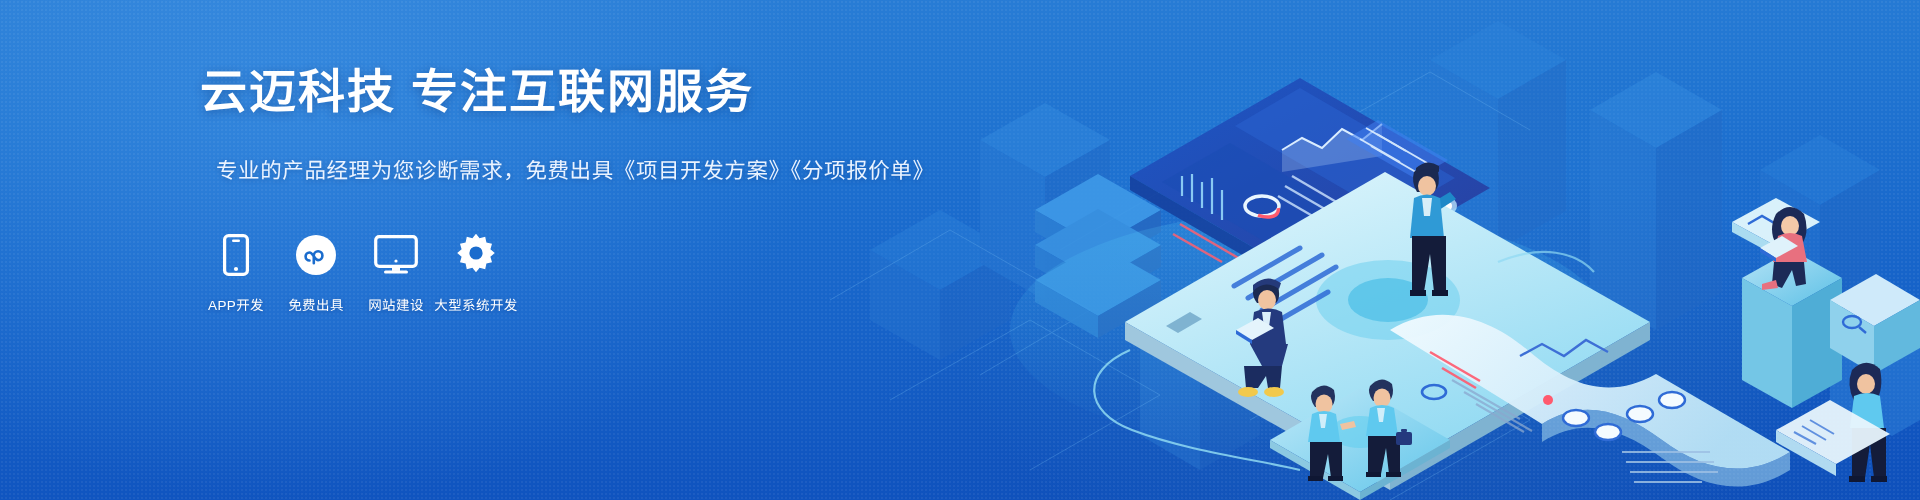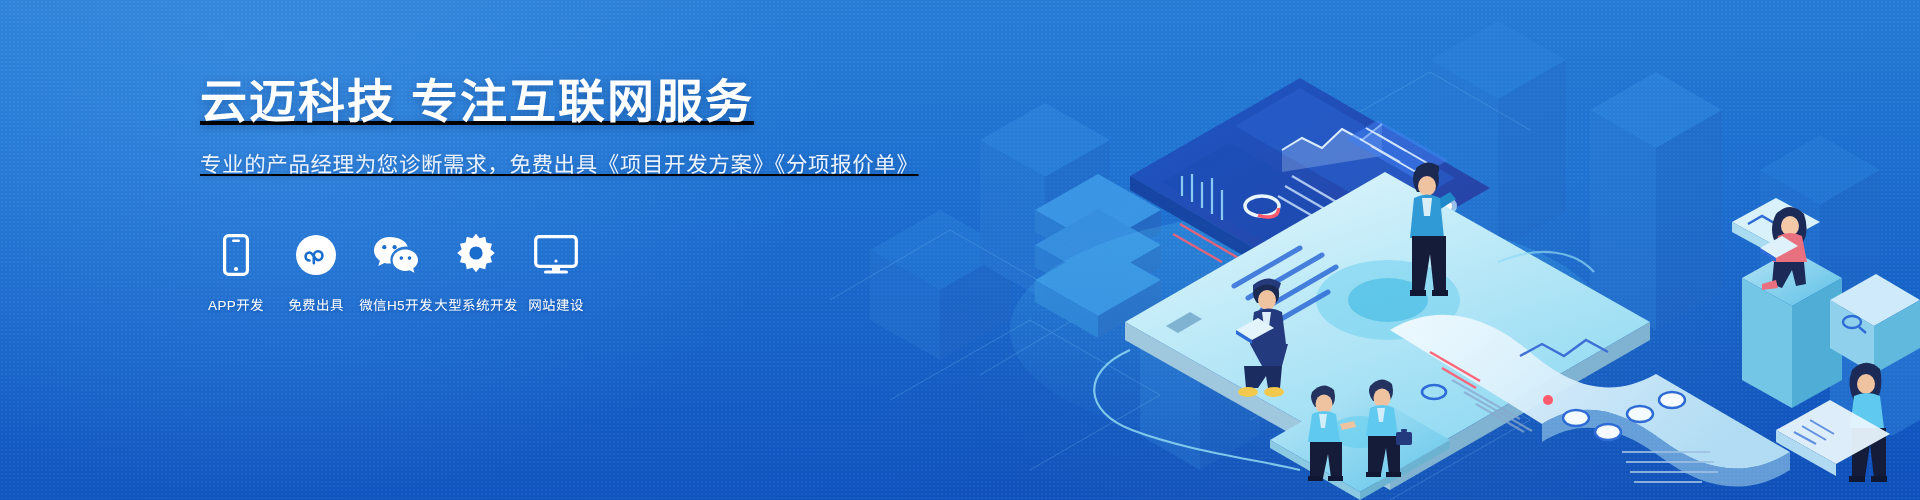--- a/index.html
+++ b/index.html
@@ -22,28 +22,28 @@
     pointer-events:none;}
   .glow-c{position:absolute;left:860px;bottom:-180px;width:1100px;height:520px;
     background:radial-gradient(ellipse at center,rgba(20,70,160,.35) 0%,rgba(20,70,160,0) 70%);
     pointer-events:none;}
   
   .dots{position:absolute;inset:0;
     background-image:radial-gradient(rgba(255,255,255,.055) 1px,transparent 1px);
     background-size:4px 4px;pointer-events:none;}
 
   
-  .copy{position:absolute;left:200px;top:72px;width:700px;text-decoration:underline;}
+  .copy{position:absolute;left:200px;top:62px;width:700px;}
   .headline{
     margin:0;color:#ffffff;font-size:47px;line-height:1.26;
     font-weight:700;letter-spacing:2px;
     text-shadow:0 2px 10px rgba(0,30,90,.30);
     white-space:nowrap;
   }
-  .sub{margin:0;padding-top:18px;}
+  .sub{margin:16px;padding-top:18px;}
   .sub-line{
     color:#eaf3ff;font-size:21.5px;line-height:33px;letter-spacing:.6px;
     white-space:nowrap;font-weight:400;
     text-shadow:0 1px 5px rgba(0,30,90,.25);
   }
 
   
   .services{position:absolute;left:200px;top:232px;display:flex;align-items:flex-start;}
   .svc{display:flex;flex-direction:column;align-items:center;width:72px;margin-right:8px;}
   .svc .ico{height:46px;display:flex;align-items:center;justify-content:center;}
@@ -401,51 +401,38 @@
     <div class="svc">
       <span class="ico">
         <svg width="42" height="42" viewBox="0 0 42 42">
           <circle cx="21" cy="21" r="20" fill="#ffffff"></circle>
           <path d="M14.5 26.5c-2.2 0-3.9-1.8-3.9-4s1.7-4 3.9-4c3.6 0 4.9 7.6 8.6 7.6 2.4 0 4.3-2 4.3-4.4 0-2.5-1.9-4.5-4.3-4.5-2.6 0-4.3 2.1-4.3 4.6v7.4" fill="none" stroke="#1a6ccd" stroke-width="2.6" stroke-linecap="round"></path>
         </svg>
       </span>
       <span class="lbl">免费出具</span>
     </div>
 
-    <div class="svc">
-      <span class="ico">
-        <svg width="48" height="42" viewBox="0 0 48 42">
-          <path fill="#ffffff" d="M17.5 3C8.9 3 2 9 2 16.3c0 4.2 2.3 7.9 5.9 10.4L6.3 32l6.1-3.1c1.6.5 3.3.7 5.1.7.5 0 1 0 1.5-.1-.4-1.2-.6-2.4-.6-3.7 0-7.3 7-13.2 15.6-13.2.6 0 1.2 0 1.8.1C34.3 7.1 26.7 3 17.5 3z"></path>
-          <circle cx="12.3" cy="13.2" r="2.1" fill="#1a6ccd"></circle>
-          <circle cx="22.6" cy="13.2" r="2.1" fill="#1a6ccd"></circle>
-          <path fill="#ffffff" d="M46 26.2c0-5.9-5.7-10.7-12.7-10.7S20.6 20.3 20.6 26.2 26.3 36.9 33.3 36.9c1.5 0 2.9-.2 4.2-.6l5 2.5-1.3-4.4c2.9-2 4.8-5 4.8-8.2z"></path>
-          <circle cx="29.3" cy="24.1" r="1.8" fill="#1a6ccd"></circle>
-          <circle cx="37.5" cy="24.1" r="1.8" fill="#1a6ccd"></circle>
-        </svg>
-      </span>
-      <span class="lbl">微信H5开发</span>
-    </div>
-
-    <div class="svc">
-      <span class="ico">
-        <svg width="44" height="44" viewBox="0 0 44 44">
-          <path fill="#ffffff" d="M22 0.8l3.6 4.4 5.6-1.4 1.2 5.6 5.6 1.4-1.6 5.5 4.4 3.7-4.4 3.7 1.6 5.5-5.6 1.4-1.2 5.6-5.6-1.4L22 39.2l-3.6-4.4-5.6 1.4-1.2-5.6-5.6-1.4 1.6-5.5L3.2 20l4.4-3.7-1.6-5.5 5.6-1.4 1.2-5.6 5.6 1.4L22 0.8z"></path>
-          <circle cx="22" cy="20" r="6.6" fill="#1a6ccd"></circle>
-        </svg>
-      </span>
-      <span class="lbl">大型系统开发</span>
-    </div>
 
     <div class="svc">
       <span class="ico">
         <svg width="44" height="40" viewBox="0 0 44 40">
           <rect x="1.7" y="1.7" width="40.6" height="29.6" rx="3.5" fill="none" stroke="#ffffff" stroke-width="3.2"></rect>
           <circle cx="22" cy="26" r="1.6" fill="#ffffff"></circle>
           <rect x="18" y="32.5" width="8" height="3.4" fill="#ffffff"></rect>
           <rect x="10" y="35.4" width="24" height="3.2" rx="1.6" fill="#ffffff"></rect>
         </svg>
       </span>
       <span class="lbl">网站建设</span>
     </div>
 
+    <div class="svc">
+      <span class="ico">
+        <svg width="44" height="44" viewBox="0 0 44 44">
+          <path fill="#ffffff" d="M22 0.8l3.6 4.4 5.6-1.4 1.2 5.6 5.6 1.4-1.6 5.5 4.4 3.7-4.4 3.7 1.6 5.5-5.6 1.4-1.2 5.6-5.6-1.4L22 39.2l-3.6-4.4-5.6 1.4-1.2-5.6-5.6-1.4 1.6-5.5L3.2 20l4.4-3.7-1.6-5.5 5.6-1.4 1.2-5.6 5.6 1.4L22 0.8z"></path>
+          <circle cx="22" cy="20" r="6.6" fill="#1a6ccd"></circle>
+        </svg>
+      </span>
+      <span class="lbl">大型系统开发</span>
+    </div>
+
   </div>
 
 </div>
 
 </body></html>

